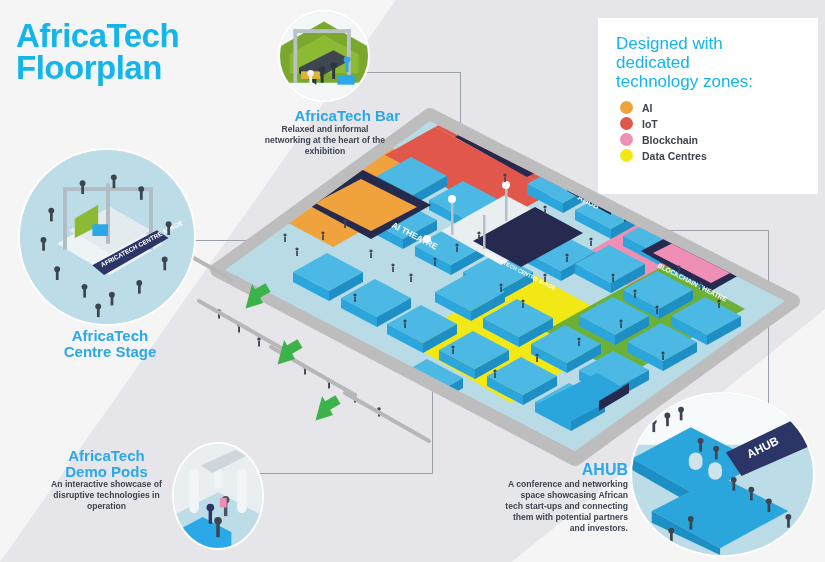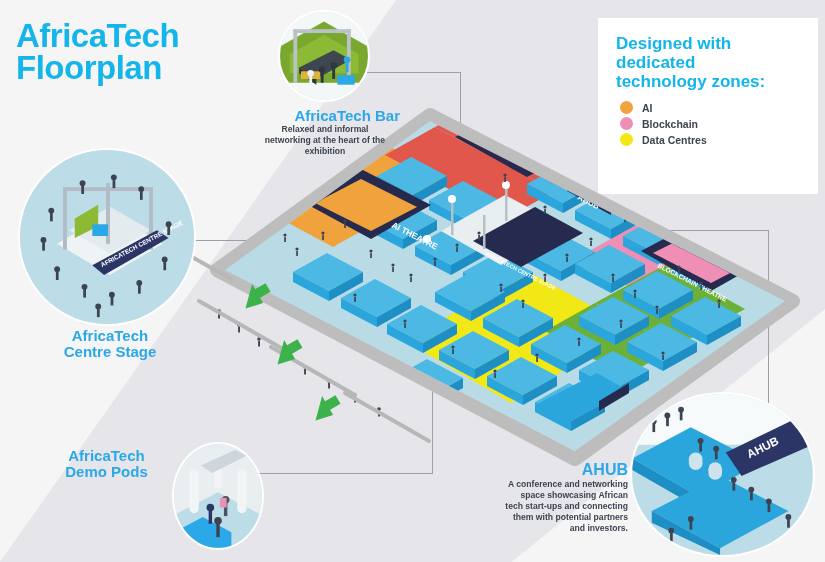--- a/index.html
+++ b/index.html
@@ -47,21 +47,21 @@
   }
 
   
   #legend {
     position: absolute; left: 598px; top: 18px;
     width: 220px; height: 176px;
     background: #ffffff;
     padding: 16px 16px 10px 18px;
   }
   #legend-title {
-    color: #13b5ea; font-weight: 700;
+    color: #13b5ea; font-weight: 400;
     font-size: 17px; line-height: 1.12;
     margin-bottom: 10px; white-space: pre-line;
   }
   .legend-row { display: flex; align-items: center; margin: 3px 4px; }
   .legend-dot { width: 13px; height: 13px; border-radius: 50%; margin-right: 9px; flex: 0 0 auto; }
   .legend-label { font-size: 10.5px; font-weight: 700; color: #3d4451; }
 
   
   .callout-title {
     color: #2aa8e8; font-weight: 800;
@@ -95,20 +95,24 @@
   <div id="title">AfricaTech
 Floorplan</div>
 
   <div id="legend">
     <div id="legend-title">Designed with
 dedicated
 technology zones:</div>
     <div class="legend-row">
       <span class="legend-dot" style="background:#f0a33c"></span>
       <span class="legend-label">AI</span>
+    </div>
+    <div class="legend-row">
+      <span class="legend-dot" style="background:#e2574c"></span>
+      <span class="legend-label">IoT</span>
     </div>
     <div class="legend-row">
       <span class="legend-dot" style="background:#ef8fb5"></span>
       <span class="legend-label">Blockchain</span>
     </div>
     <div class="legend-row">
       <span class="legend-dot" style="background:#f2e815"></span>
       <span class="legend-label">Data Centres</span>
     </div>
   </div>
@@ -507,20 +511,23 @@
       <circle cx="54" cy="58" r="4" fill="#4a5560"></circle>
         <rect x="52.2" y="61" width="3.6" height="14" fill="#4a5560"></rect>
       <circle cx="46" cy="80" r="4" fill="#3d4451"></circle>
         <rect x="44.2" y="83" width="3.6" height="14" fill="#3d4451"></rect>
       <rect x="48" y="56" width="7" height="10" fill="#ef8fb5"></rect>
     </svg>
   </div>
   <div style="position:absolute; left:34px; top:448px; width:145px; text-align:center;">
     <div class="callout-title" style="font-size:15px;">AfricaTech
 Demo Pods</div>
+    <div class="callout-desc">An interactive showcase of
+disruptive technologies in
+operation</div>
   </div>
 
   <div class="photo" style="left:630px; top:392px; width:185px; height:165px;">
     <svg viewBox="0 0 185 165" style="width:100%;height:100%">
       <rect width="185" height="165" fill="#f7fafb"></rect>
       <polygon points="0,52 185,52 185,165 0,165" fill="#bcdde8"></polygon>
       <polygon points="0,66 60,34 130,70 70,106" fill="#2ba6dd"></polygon>
       <polygon points="0,66 70,106 70,118 0,78" fill="#1d8fc4"></polygon>
       <polygon points="20,120 90,84 160,120 90,158" fill="#2ba6dd"></polygon>
       <polygon points="20,120 90,158 90,165 20,132" fill="#1d8fc4"></polygon>

